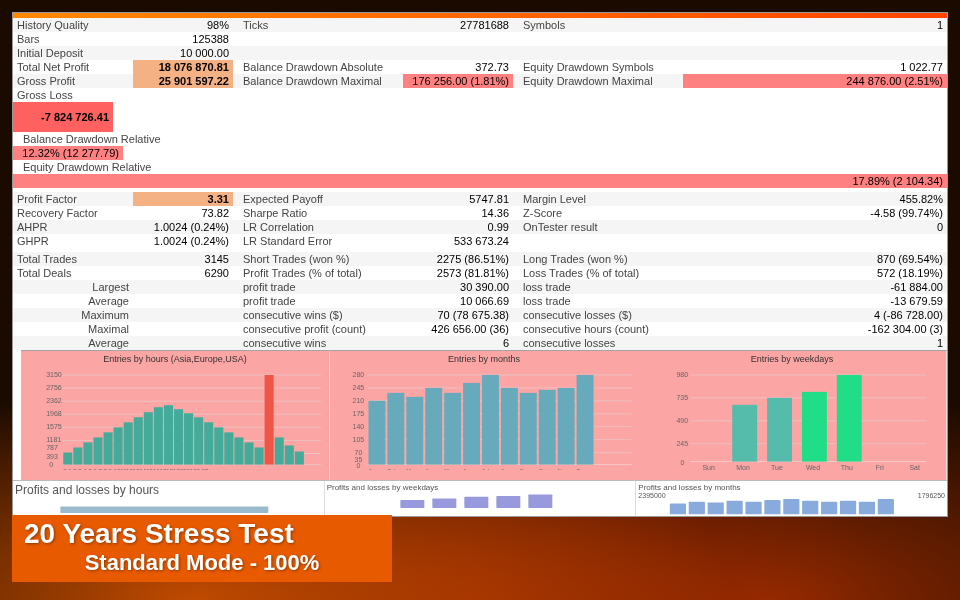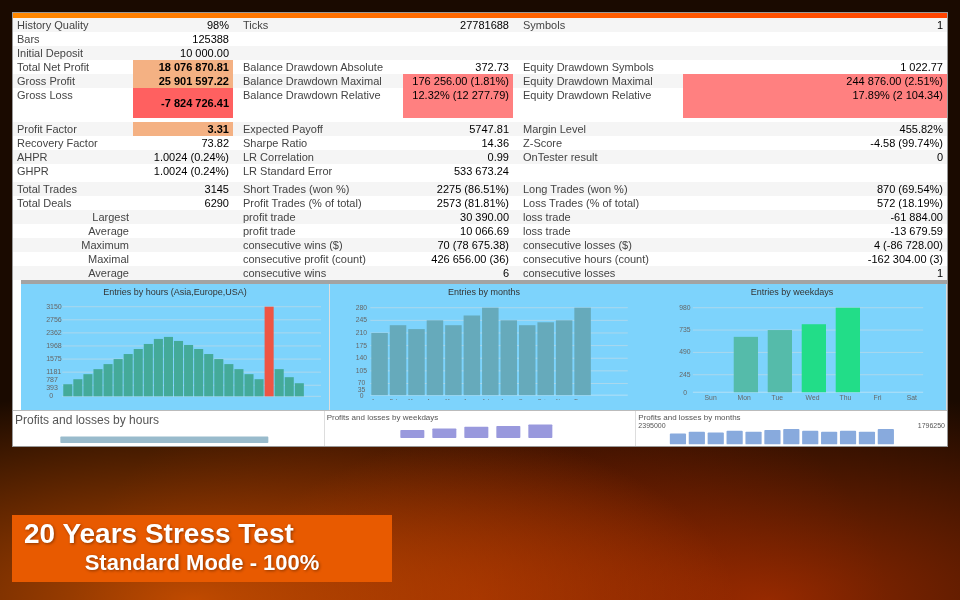--- a/index.html
+++ b/index.html
@@ -89,21 +89,21 @@
 
       <div style="display:flex;min-height:14px;background:#f5f5f5;">
         <div class="c1">Gross Profit</div>
         <div class="c2" style="background:#f4b183;font-weight:bold;text-align:right;padding:1px 4px;">25 901 597.22</div>
         <div class="c3">Balance Drawdown Maximal</div>
         <div class="c4" style="background:#ff8080;text-align:right;padding:1px 4px;">176 256.00 (1.81%)</div>
         <div class="c5">Equity Drawdown Maximal</div>
         <div class="c6" style="background:#ff8080;text-align:right;padding:1px 4px;">244 876.00 (2.51%)</div>
       </div>
 
-      <div style="display:flex;min-height:14px;background:#fff;">
+      <div style="display:flex;min-height:14px;background:#fff;flex-direction:column;">
         <div class="c1">Gross Loss</div>
         <div class="c2" style="background:#ff6060;font-weight:bold;padding:9px 4px;">-7 824 726.41</div>
         <div class="c3">Balance Drawdown Relative</div>
         <div class="c4" style="background:#ff8080;text-align:right;padding:1px 4px;">12.32% (12 277.79)</div>
         <div class="c5">Equity Drawdown Relative</div>
         <div class="c6" style="background:#ff8080;text-align:right;padding:1px 4px;">17.89% (2 104.34)</div>
       </div>
 
       <div style="height:4px;background:#fff;"></div>
 
@@ -202,21 +202,21 @@
         <div class="c1" style="text-align:right;">Average</div>
         <div class="c2" style="padding:1px 4px;"></div>
         <div class="c3">consecutive wins</div>
         <div class="c4" style="text-align:right;padding:1px 4px;">6</div>
         <div class="c5">consecutive losses</div>
         <div class="c6" style="text-align:right;padding:1px 4px;">1</div>
       </div>
 
     </div>
 
-    <div style="display:flex;border-top:4px solid #a3a3a3;background:#7dd3fc;height:130px;margin-left:8px;">
+    <div style="display:flex;border-top:1px solid #a3a3a3;background:#fca5a5;height:130px;margin-left:8px;">
 
       <div style="flex:1;border-right:1px solid #ddd;padding:3px;position:relative;">
         <div style="font-size:9px;text-align:center;color:#333;margin-bottom:1px;">Entries by hours (Asia,Europe,USA)</div>
         <svg viewBox="0 0 300 100" style="width:100%;height:85%;">
 
           <text x="22" y="10" font-size="7" fill="#666">3150</text>
           <text x="22" y="23" font-size="7" fill="#666">2756</text>
           <text x="22" y="36" font-size="7" fill="#666">2362</text>
           <text x="22" y="49" font-size="7" fill="#666">1968</text>
           <text x="22" y="62" font-size="7" fill="#666">1575</text>

